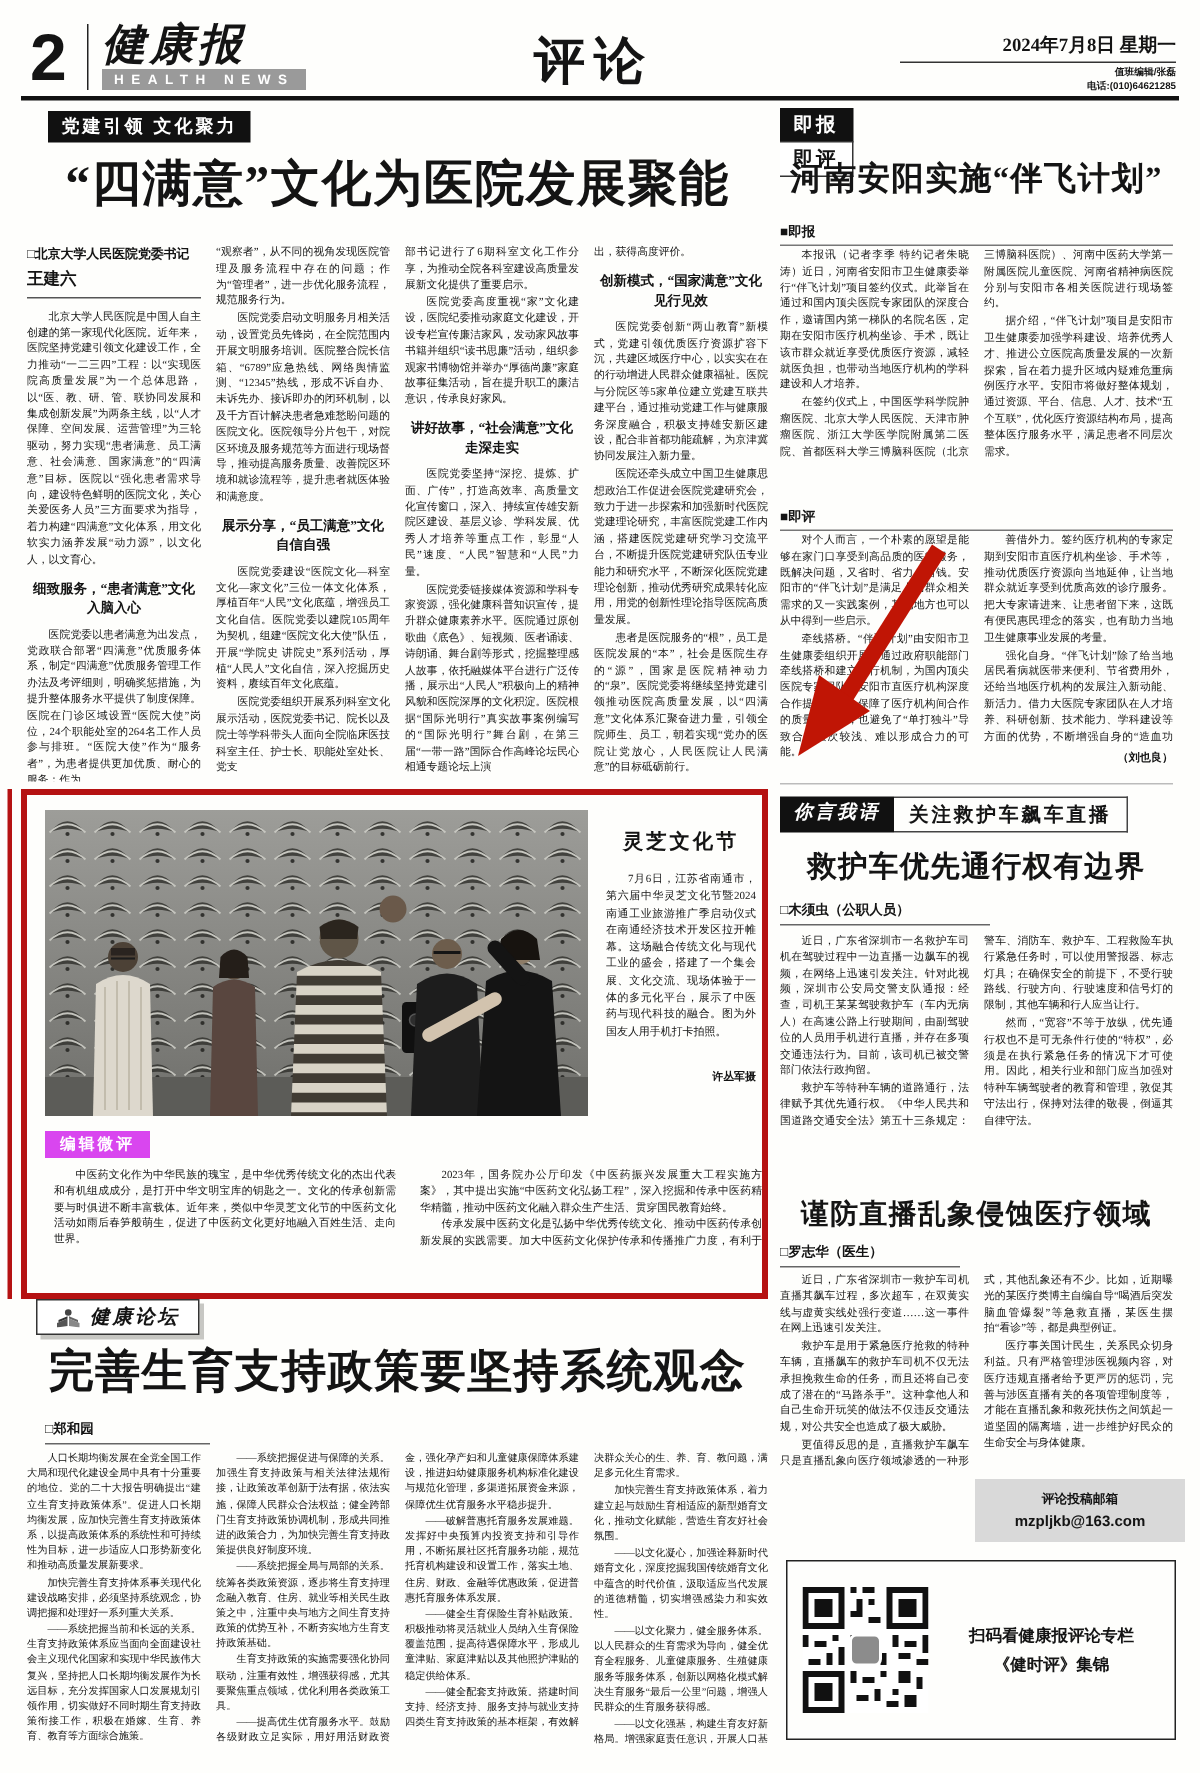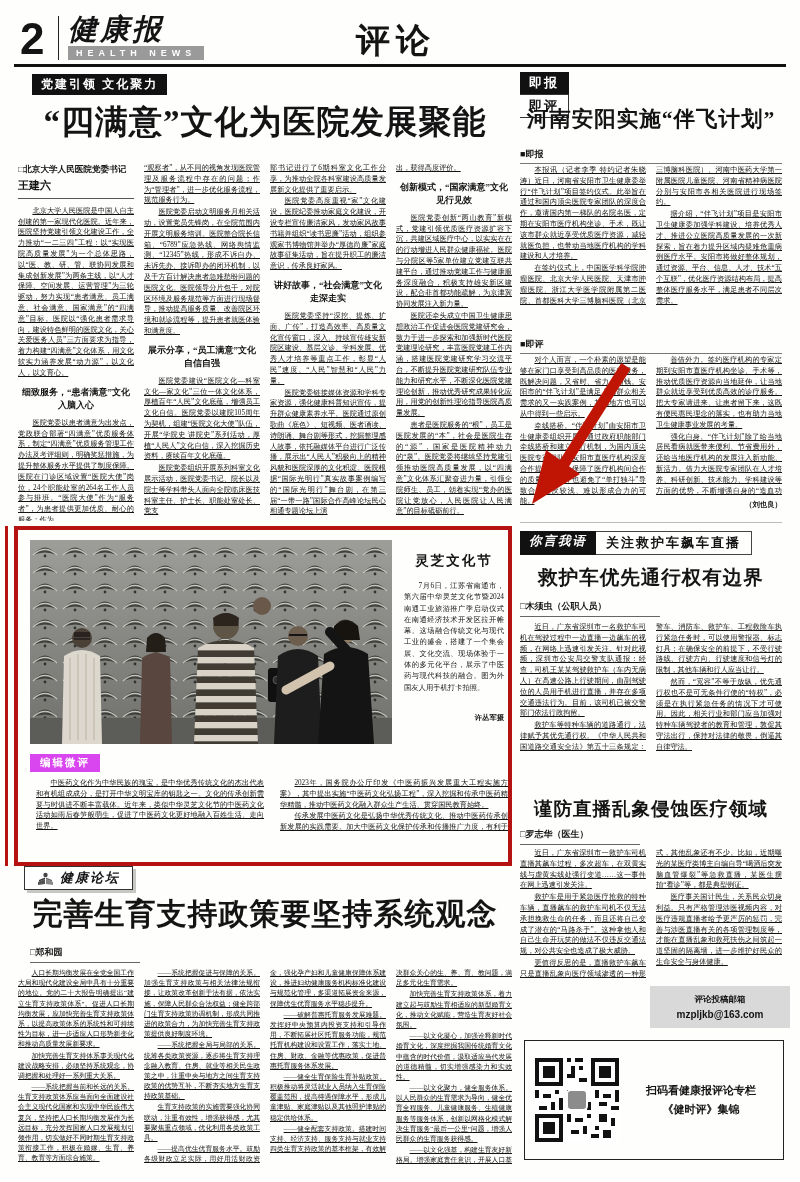--- a/index.html
+++ b/index.html
@@ -1,21 +1,21 @@
 <!DOCTYPE html>
 <html><head>
 <meta charset="utf-8">
 <style>
   html,body{margin:0;padding:0;background:#e8e8e4;}
   .page{position:relative;width:800px;height:1182px;background:#fefefc;margin:0 auto;
         font-family:"Liberation Serif",serif;color:#141414;overflow:hidden;}
   .abs{position:absolute;}
   .sans{font-family:"Liberation Sans",sans-serif;}
   .jt{text-align:justify;}
-  .bp{font-size:7.2px;line-height:1.5;text-indent:2em;margin:0 0 1px;text-align:justify;text-decoration:underline;}
+  .bp{font-size:7.2px;line-height:1.5;text-indent:2em;margin:0 0 1px;text-align:justify;}
   .sh{font-weight:bold;text-align:center;font-size:9px;line-height:1.45;margin:7px 4px 6px;}
   .colflex{display:flex;gap:10px;}
   .colflex>div{flex:1;overflow:hidden;}
   .cols2{column-count:2;column-gap:10px;overflow:hidden;}
   .cols4{column-count:4;column-gap:10px;overflow:hidden;}
   .badge-black{display:inline-block;background:#111;color:#fff;font-weight:bold;
         font-family:"Liberation Sans",sans-serif;padding:2px 9px;font-size:12px;letter-spacing:2px;}
   .seclabel{font-size:9px;font-weight:bold;border-bottom:1px solid #777;padding-bottom:2px;}
   .rule{background:#111;}
   .byline-box{border-bottom:1px solid #555;padding-bottom:5px;margin-bottom:7px;}
@@ -31,20 +31,25 @@
 <body>
 
 <div class="page">
 
   <div class="abs" style="left:20px;top:14px;font-size:44px;font-weight:bold;font-family:'Liberation Sans',sans-serif;">2</div>
   <div class="abs" style="left:58px;top:16px;width:1px;height:44px;background:#222;"></div>
   <div class="abs" style="left:68px;top:10px;font-size:29px;font-weight:bold;font-style:italic;letter-spacing:3px;">健康报</div>
   <div class="abs sans" style="left:68px;top:46px;background:#9a9a9a;color:#fff;font-weight:bold;font-size:9px;
        letter-spacing:5px;padding:2px 8px;">HEALTH NEWS</div>
   <div class="abs" style="left:356px;top:18px;width:96px;font-size:34px;font-weight:bold;letter-spacing:6px;">评论</div>
+  <div class="abs" style="left:600px;top:22px;width:184px;text-align:right;">
+    <div style="font-size:12.5px;font-weight:bold;border-bottom:1px solid #333;padding-bottom:2px;">2024年7月8日 星期一</div>
+    <div class="sans" style="font-size:6.5px;font-weight:bold;margin-top:2px;">值班编辑/张磊</div>
+    <div class="sans" style="font-size:6.5px;font-weight:bold;">电话:(010)64621285</div>
+  </div>
   <div class="abs rule" style="left:14px;top:64px;width:772px;height:3px;"></div>
 
   <div class="abs badge-black" style="left:32px;top:74px;">党建引领 文化聚力</div>
   <div class="abs hl" style="left:18px;top:100px;width:494px;font-size:33px;">“四满意”文化为医院发展聚能</div>
 
   <div class="abs colflex" style="left:18px;top:163px;width:494px;height:358px;">
     <div>
       <div class="byline-box">
         <div class="byline-org">□北京大学人民医院党委书记</div>
         <div class="byline-name">王建六</div>

